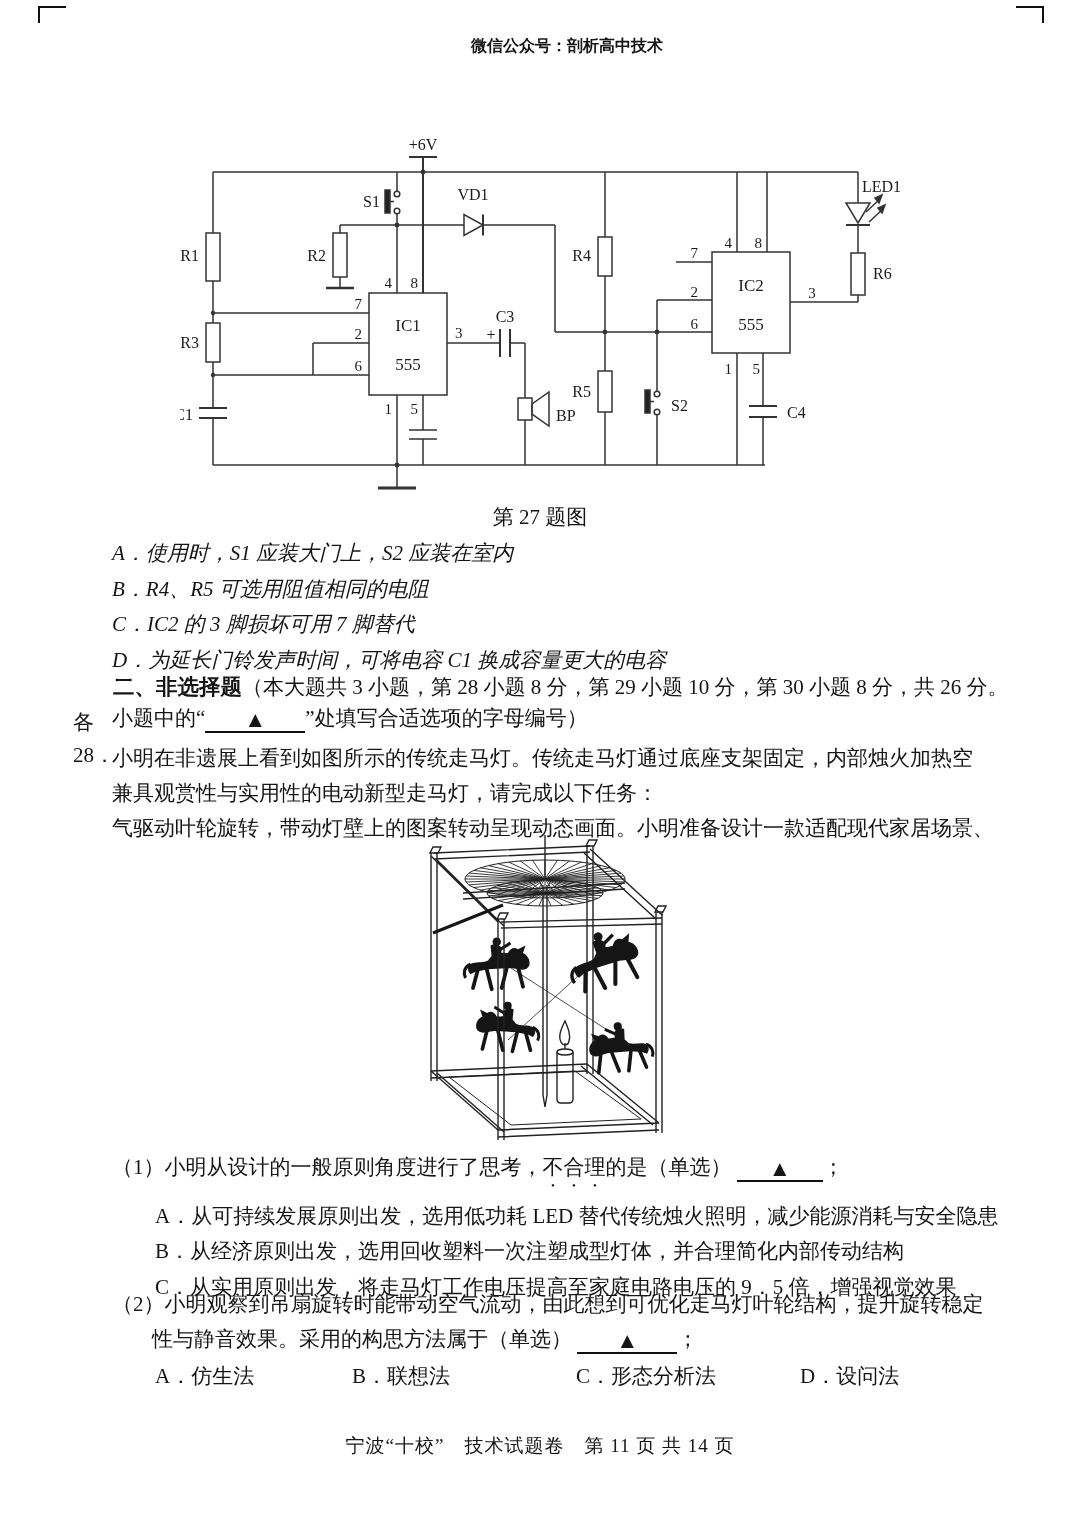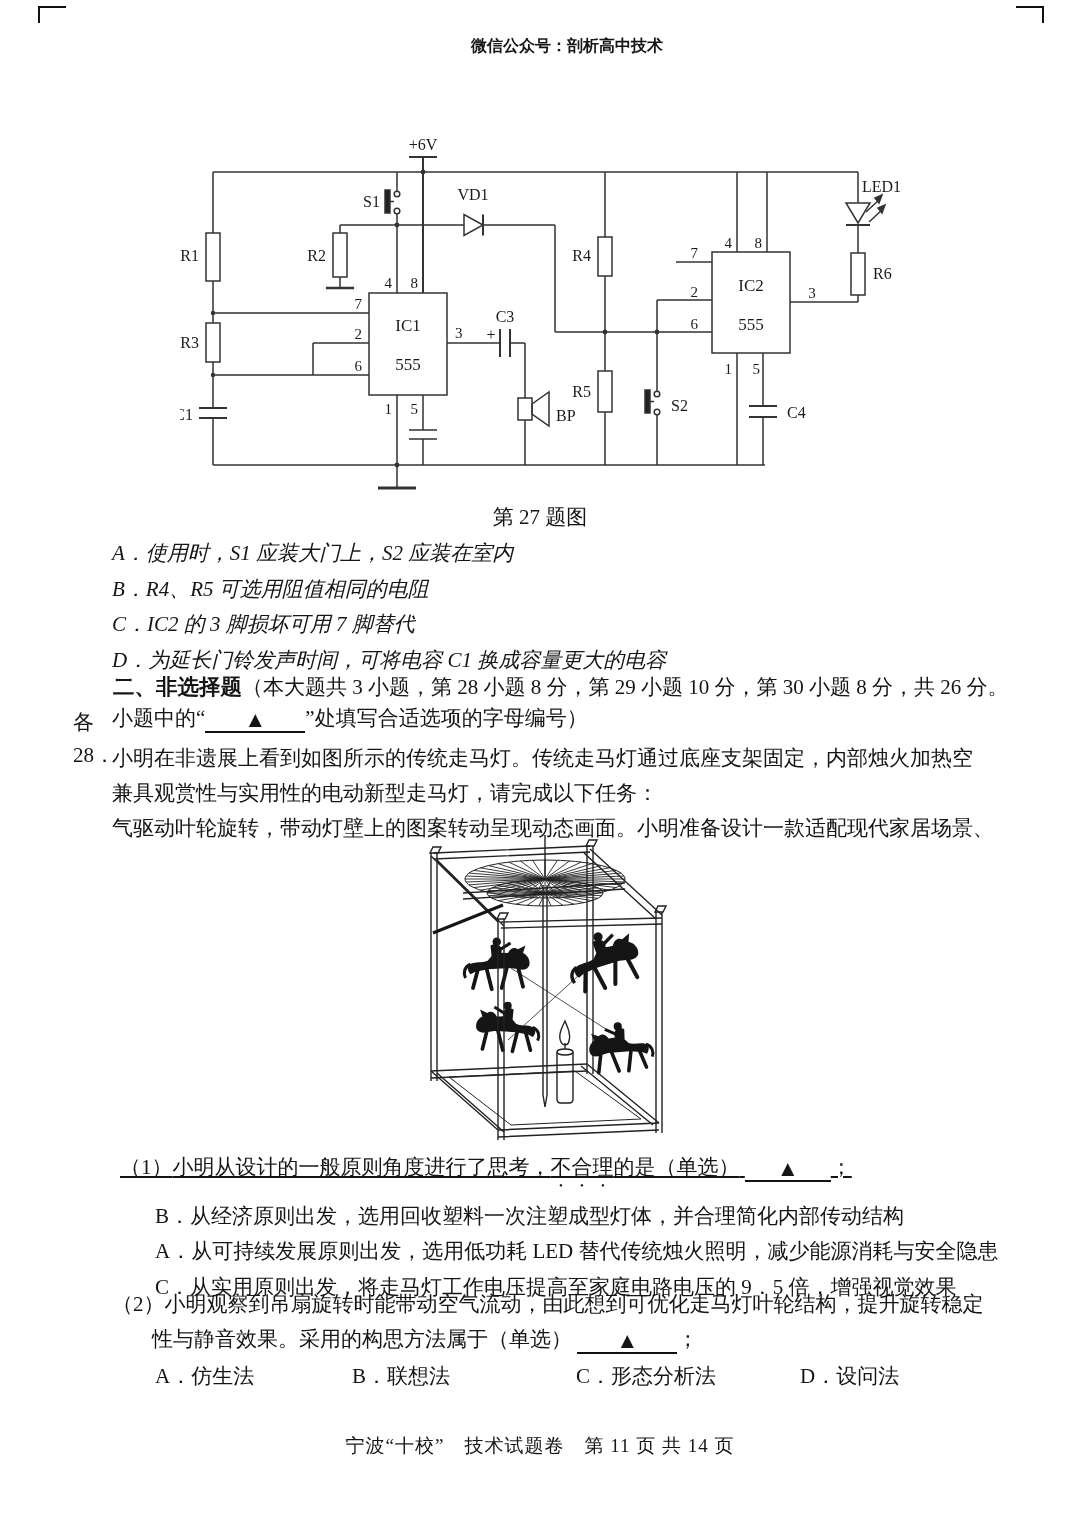--- a/index.html
+++ b/index.html
@@ -12,21 +12,21 @@
   .cm-r{left:1016px;top:6px;border-right:2px solid #111;border-top:2px solid #111;}
   svg{position:absolute;}
   svg text{font-family:"Liberation Serif","DejaVu Serif",serif;fill:#1b1b1b;}
   .caption{position:absolute;top:503px;left:0;width:100%;text-align:center;font-size:21px;}
   .opts27{position:absolute;left:112px;top:536px;font-size:21px;line-height:35.6px;font-style:italic;}
   .sec2{position:absolute;left:73px;top:670px;width:945px;font-size:21px;line-height:35px;}
   .sec2 .t{font-family:"Liberation Sans","DejaVu Sans",sans-serif;font-weight:700;font-size:21.5px;margin-left:40px;}
   .sec2l2{position:absolute;left:112px;top:704px;font-size:21px;}
   .qnum{position:absolute;left:73px;top:741px;font-size:21px;}
   .stem{position:absolute;left:112px;top:741px;width:906px;font-size:21px;line-height:34.8px;}
-  .p1{position:absolute;left:120px;top:1153px;font-size:21px;text-decoration:underline;}
+  .p1{position:absolute;left:112px;top:1153px;font-size:21px;}
   .p1opts{position:absolute;left:155px;top:1199px;font-size:21px;line-height:35.4px;}
   .p2a{position:absolute;left:112px;top:1290px;font-size:21px;}
   .p2b{position:absolute;left:152px;top:1325px;font-size:21px;}
   .p2row{position:absolute;left:0;top:1362px;width:1080px;font-size:21px;}
   .p2row span{position:absolute;}
   .p2o1{left:155px;} .p2o2{left:352px;} .p2o3{left:576px;} .p2o4{left:800px;}
   .footer{position:absolute;top:1433px;left:0;width:100%;text-align:center;font-size:19px;letter-spacing:1px;}
   .blank{display:inline-block;text-align:center;border-bottom:2px solid #111;
          font-family:"DejaVu Sans",sans-serif;font-size:17px;line-height:1.1;
          padding:0 4px 2px 4px;vertical-align:baseline;}
@@ -241,22 +241,22 @@
       <path d="M26,238 L93,297 M32,240 L99,299"></path>
       <path d="M182,231 L254,290 M176,233 L248,292"></path>
       <path d="M93,297 L254,290 M93,304 L254,297"></path>
       <path stroke-width="1" d="M44,244 L170,238 L236,286 L106,292 Z"></path>
     </g>
   </svg>
 
   <div class="p1"><span>（1）</span><span>小明从设计的一般原则角度进行了思考，</span><span class="emph">不合理</span><span>的是（单选）</span> <span class="blank w1">▲</span><span>；</span></div>
 
   <div class="p1opts">
+    <div>A．从可持续发展原则出发，选用低功耗 LED 替代传统烛火照明，减少能源消耗与安全隐患</div>
     <div>B．从经济原则出发，选用回收塑料一次注塑成型灯体，并合理简化内部传动结构</div>
-    <div>A．从可持续发展原则出发，选用低功耗 LED 替代传统烛火照明，减少能源消耗与安全隐患</div>
     <div>C．从实用原则出发，将走马灯工作电压提高至家庭电路电压的 9．5 倍，增强视觉效果</div>
   </div>
 
   <div class="p2a"><span>（2）</span><span>小明观察到吊扇旋转时能带动空气流动，由此想到可优化走马灯叶轮结构，提升旋转稳定</span></div>
   <div class="p2b"><span>性与静音效果。采用的构思方法属于（单选）</span> <span class="blank w2">▲</span><span>；</span></div>
 
   <div class="p2row">
     <span class="p2o1">A．仿生法</span>
     <span class="p2o2">B．联想法</span>
     <span class="p2o3">C．形态分析法</span>

